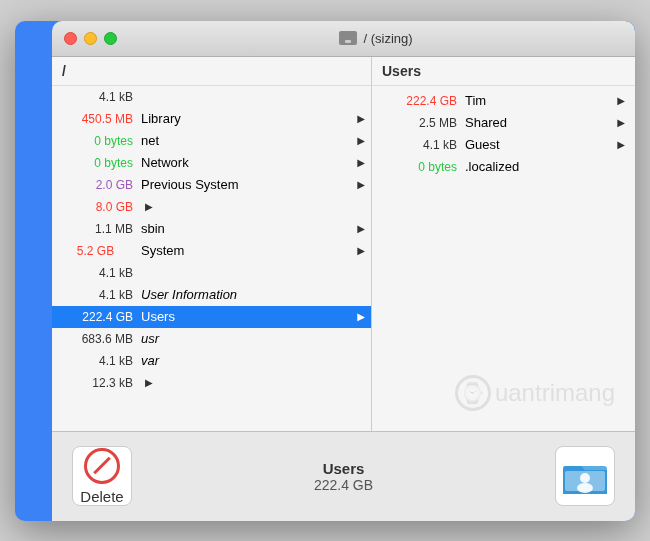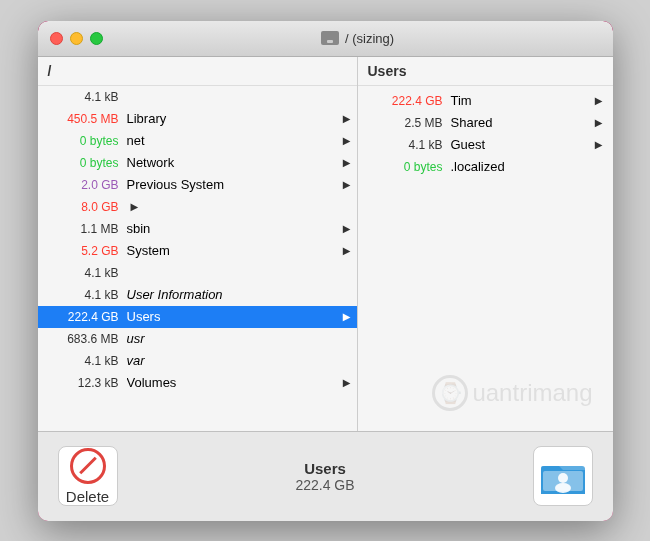--- a/index.html
+++ b/index.html
@@ -6,28 +6,29 @@
     body {
       width: 650px;
       height: 541px;
       background: #d0d0d0;
       font-family: -apple-system, 'Helvetica Neue', Arial, sans-serif;
       display: flex;
       align-items: center;
       justify-content: center;
     }
     .window {
-      width: 575px;
+      width: 620px;
       height: 500px;
-      background: #be185d;
+      background: #3b82f6;
       border-radius: 10px;
       box-shadow: 0 10px 40px rgba(0,0,0,0.4);
       display: flex;
       flex-direction: column;
       overflow: hidden;
+      padding-left: 37px;
     }
     .title-bar {
       background: linear-gradient(to bottom, #e8e8e8, #d0d0d0);
       height: 36px;
       display: flex;
       align-items: center;
       padding: 0 12px;
       border-bottom: 1px solid #b0b0b0;
       border-radius: 10px 10px 0 0;
       flex-shrink: 0;
@@ -316,21 +317,21 @@
           <div class="file-row">
             <span class="file-size" style="color: rgb(255, 59, 48);">8.0 GB</span>
             <span class="arrow" style="color: rgb(51, 51, 51);">▶</span>
           </div>
           <div class="file-row">
             <span class="file-size" style="color: rgb(51, 51, 51);">1.1 MB</span>
             <span class="file-name">sbin</span>
             <span class="arrow" style="color: rgb(51, 51, 51);">▶</span>
           </div>
           <div class="file-row">
-            <span class="file-size" style="color: rgb(255, 59, 48);">5.2 GB</span>
+            <span class="file-size" style="color: rgb(255, 59, 48); text-align: center;">5.2 GB</span>
             <span class="file-name">System</span>
             <span class="arrow" style="color: rgb(51, 51, 51);">▶</span>
           </div>
           <div class="file-row">
             <span class="file-size" style="color: rgb(51, 51, 51);">4.1 kB</span>
           </div>
           <div class="file-row">
             <span class="file-size" style="color: rgb(51, 51, 51);">4.1 kB</span>
             <span class="file-name italic">User Information</span>
           </div>
@@ -342,21 +343,20 @@
           <div class="file-row">
             <span class="file-size" style="color: rgb(51, 51, 51);">683.6 MB</span>
             <span class="file-name italic">usr</span>
           </div>
           <div class="file-row">
             <span class="file-size" style="color: rgb(51, 51, 51);">4.1 kB</span>
             <span class="file-name italic">var</span>
           </div>
           <div class="file-row">
             <span class="file-size" style="color: rgb(51, 51, 51); text-align: right;">12.3 kB</span>
-            <span class="file-name">Volumes</span>
             <span class="arrow" style="color: rgb(51, 51, 51);">▶</span>
           </div>
         </div>
     </div>
 
     <div class="right-panel">
       <div class="right-header">Users</div>
       <div class="users-list">
       <div class="user-row">
             <span class="user-size" style="color: rgb(255, 59, 48);">222.4 GB</span>

